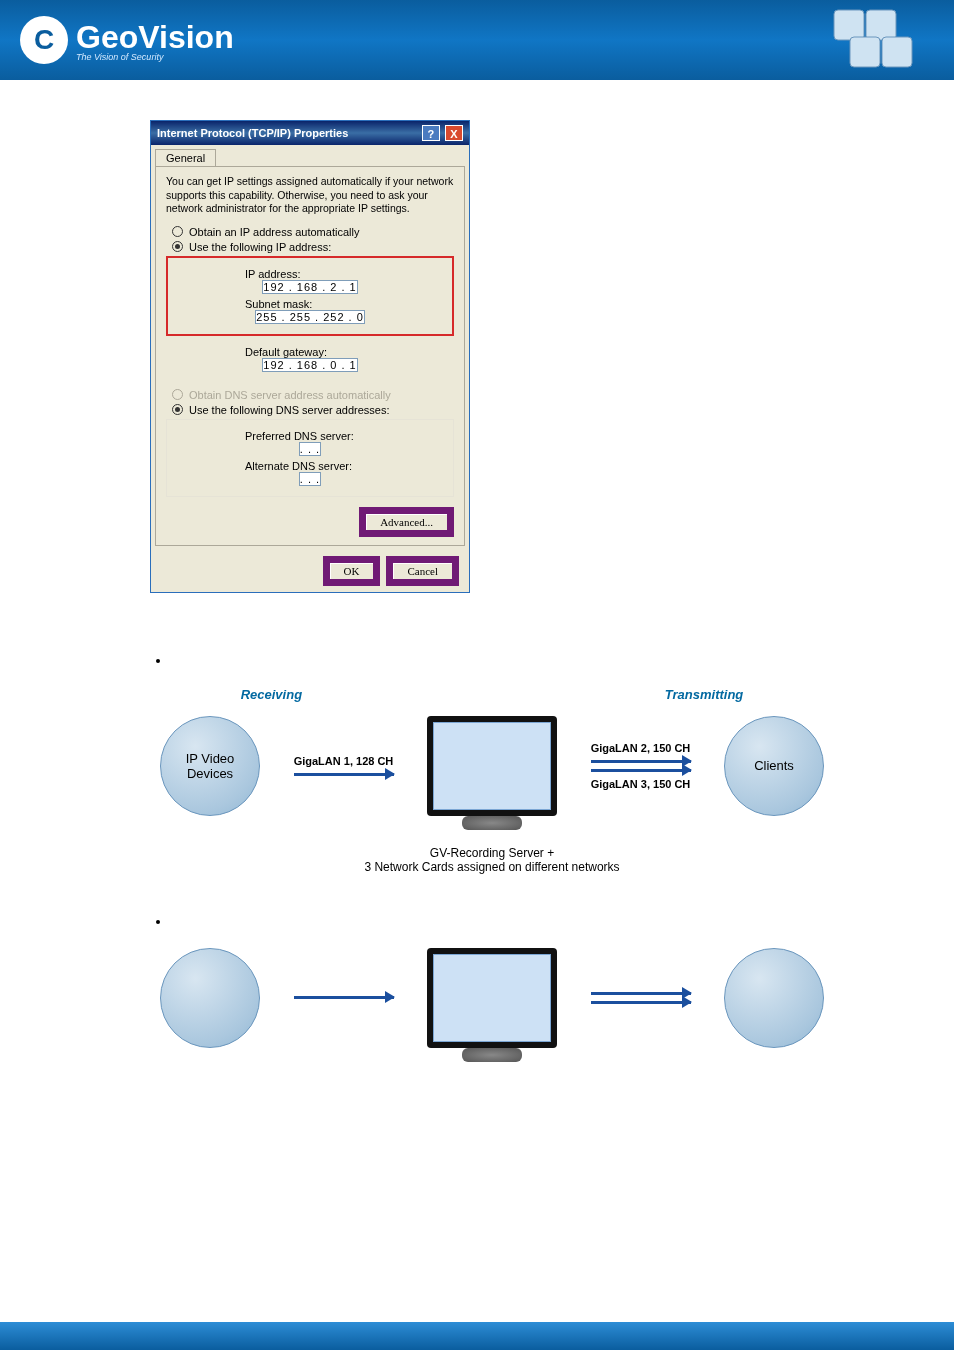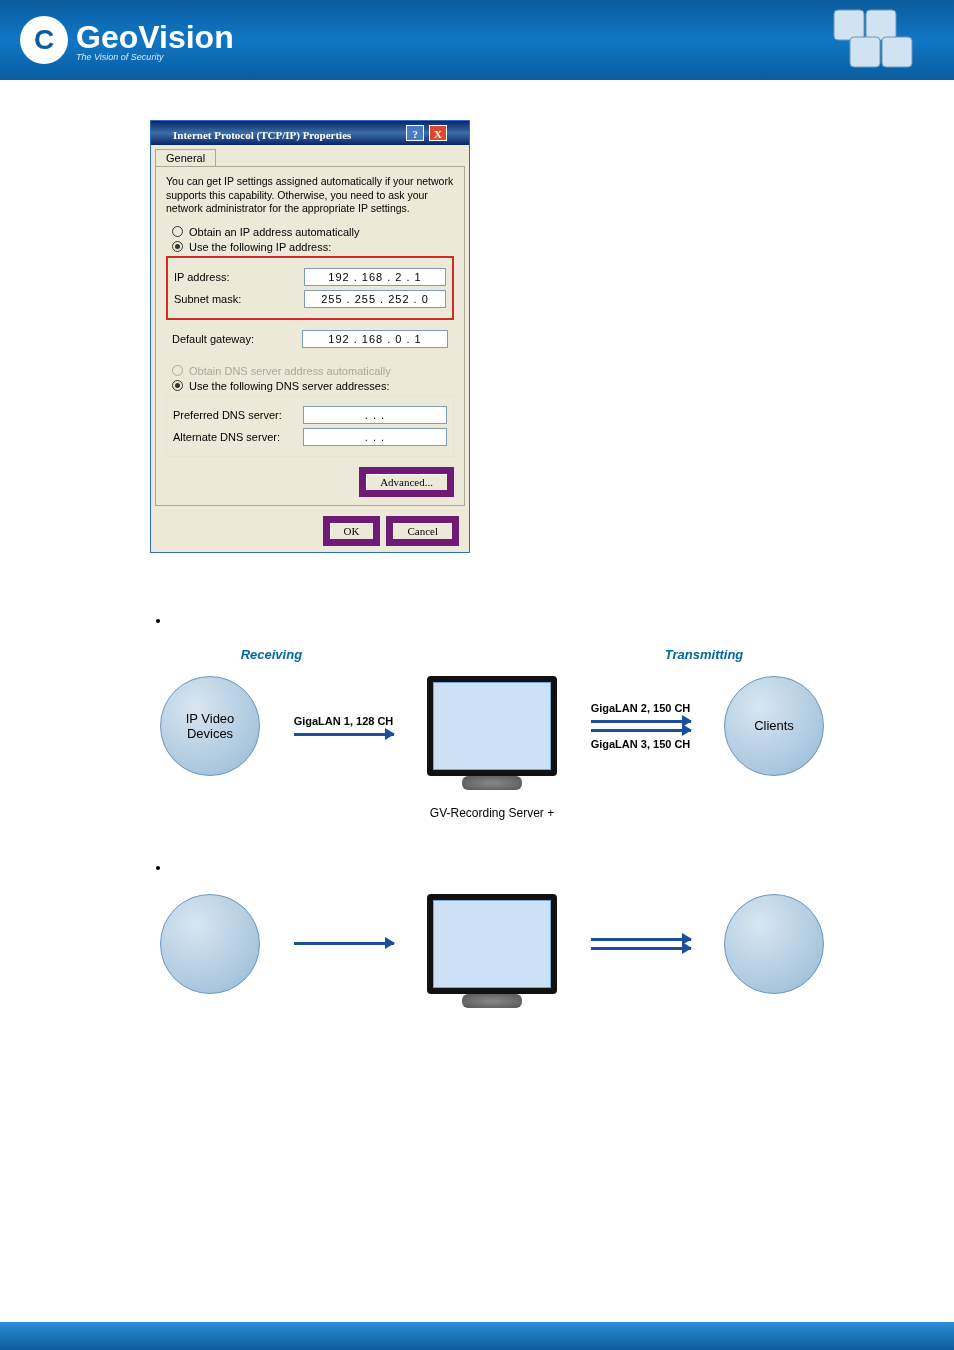--- a/index.html
+++ b/index.html
@@ -5,36 +5,36 @@
   * { box-sizing: border-box; margin: 0; padding: 0; }
   body { width: 954px; height: 1350px; font-family: Arial, sans-serif; background: #fff; position: relative; }
   .header-band { width: 954px; height: 80px; background: linear-gradient(to bottom, #0a5d9e 0%, #1076c5 50%, #0a5d9e 100%); display: flex; align-items: center; justify-content: space-between; padding: 0 20px; }
   .logo { display: flex; align-items: center; color: #fff; }
   .logo-mark { width: 48px; height: 48px; border-radius: 50%; background: #fff; display: flex; align-items: center; justify-content: center; margin-right: 8px; color: #0a5d9e; font-weight: bold; font-size: 28px; }
   .logo-text { font-size: 32px; font-weight: bold; color: #fff; }
   .logo-sub { font-size: 9px; color: #d0e8ff; font-style: italic; margin-top: -4px; }
   .puzzle { width: 110px; height: 70px; position: relative; }
   .content { padding: 40px 120px 20px 150px; }
   .dialog { width: 320px; border: 1px solid #2a6ebb; background: #ece9d8; font-family: Tahoma, sans-serif; font-size: 11px; margin-bottom: 60px; }
-  .titlebar { background: linear-gradient(to bottom, #0a246a 0%, #3a6ea5 50%, #0a246a 100%); color: #fff; font-weight: bold; padding: 4px 22px; display: flex; justify-content: space-between; align-items: flex-end; font-family: Liberation Serif, serif; }
+  .titlebar { background: linear-gradient(to bottom, #0a246a 0%, #3a6ea5 50%, #0a246a 100%); color: #fff; font-weight: bold; padding: 4px 6px; display: flex; justify-content: space-between; align-items: center; }
   .title-icons span { display: inline-block; width: 18px; height: 16px; font-size: 11px; text-align: center; line-height: 16px; margin-left: 2px; }
   .help-icon { background: #4a7bc0; border: 1px solid #fff; color: #fff; }
   .close-icon { background: #d94a2e; border: 1px solid #fff; color: #fff; font-weight: bold; }
   .tab-row { display: flex; padding: 4px 4px 0 4px; }
   .tab { background: #ece9d8; border: 1px solid #aca899; border-bottom: none; padding: 2px 10px; font-size: 11px; }
   .panel { border: 1px solid #aca899; margin: 0 4px 4px 4px; padding: 8px 10px; background: #ece9d8; }
   .desc { font-size: 10.5px; margin-bottom: 10px; line-height: 1.3; }
   .radio-row { display: flex; align-items: center; margin: 3px 0 3px 6px; font-size: 11px; }
   .radio-dot { width: 11px; height: 11px; border: 1px solid #333; border-radius: 50%; margin-right: 6px; display: inline-flex; align-items: center; justify-content: center; }
   .radio-dot.sel::after { content: ""; width: 5px; height: 5px; background: #333; border-radius: 50%; }
   .radio-row.dis { color: #aca899; }
   .radio-row.dis .radio-dot { border-color: #aca899; }
   .ip-grid { border: 1px solid #e6e3d6; padding: 6px; margin: 2px 0 10px 0; }
   .ip-grid.hl { border: 2px solid #d62a2a; }
-  .ip-row { display: flex; align-items: center; margin: 4px 0; }
+  .ip-row { display: flex; align-items: center; margin: 4px 0; flex-direction: column; }
   .ip-label { width: 130px; font-size: 11px; }
   .ip-field { flex: 1; border: 1px solid #7f9db9; background: #fff; height: 18px; display: flex; align-items: center; justify-content: center; font-size: 11px; letter-spacing: 1px; }
   .btn-row { display: flex; justify-content: flex-end; gap: 6px; margin-top: 8px; }
   .win-btn { border: 7px solid #701a75; background: #ece9d8; padding: 2px 14px; font-size: 11px; font-family: Tahoma; box-shadow: 1px 1px 0 #fff inset; cursor: pointer; }
   .bottom-btns { display: flex; justify-content: flex-end; gap: 6px; padding: 6px 10px; }
   .diagram-wrap { margin: 20px 0 40px 0; }
   .bullet { display: list-item; list-style: disc; margin-left: 20px; margin-bottom: 10px; font-size: 12px; }
   .diagram { display: flex; align-items: center; justify-content: space-between; padding: 0 10px; }
   .circle { width: 100px; height: 100px; border-radius: 50%; background: radial-gradient(circle at 35% 30%, #d8e6f1 0%, #aac7de 70%, #8fb6d4 100%); border: 1px solid #6a96bd; display: flex; align-items: center; justify-content: center; text-align: center; font-size: 13px; }
   .col-labels { text-align: center; font-weight: bold; color: #0369a1; font-style: italic; font-size: 13px; margin-bottom: 8px; }
@@ -163,20 +163,21 @@
       <div class="arrow-block">
         <span class="lan-lbl">GigaLAN 2, 150 CH</span>
         <div class="arrow"></div>
         <div class="arrow"></div>
         <span class="lan-lbl">GigaLAN 3, 150 CH</span>
       </div>
       <div class="circle">Clients</div>
     </div>
     <div class="diag-caption">
       <div>GV-Recording Server +</div>
+      <div>3 Network Cards assigned on different networks</div>
     </div>
   </div>
 
   <div class="bullet"></div>
   <div class="diagram-wrap">
     <div class="diagram">
       <div class="circle"></div>
       <div class="arrow-block">
           <div class="arrow"></div>
         </div>

